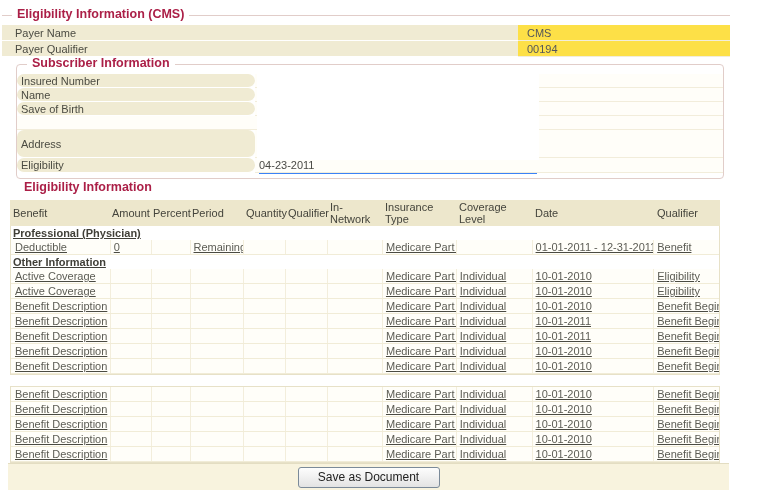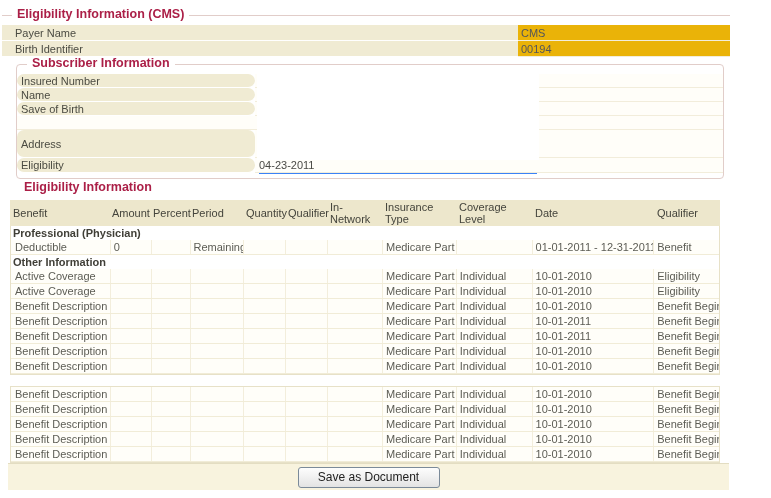--- a/index.html
+++ b/index.html
@@ -19,39 +19,39 @@
   .legend {
     display:inline-block; position:relative; top:-9px; margin-left:10px;
     background:#ffffff; padding:0 5px;
     color:#ab1f47; font-weight:bold; font-size:12.5px; line-height:15px;
     white-space:nowrap;
   }
 
   
   .kv-row { display:flex; height:16px; line-height:16px; }
   .kv-row .k { width:516px; background:#f0ebd3; padding-left:13px; border-bottom:1px solid #ffffff; }
-  .kv-row .v { flex:1; background:#eab308; color:#54565a; padding-left:3px; border-bottom:1px solid #f2eddb; }
+  .kv-row .v { flex:1; background:#fde047; color:#54565a; padding-left:9px; border-bottom:1px solid #f2eddb; }
 
   
   .sub-wrap { width:708px; margin-left:14px; }
   .sub-body { position:relative; margin-top:-6px; padding-bottom:5px; }
   .sub-row { display:flex; height:14px; line-height:14px; }
   .sub-row.tall { height:28px; line-height:28px; }
   .sub-row.last { height:15px; line-height:15px; }
   .sub-row .k { width:238px; background:#f0ebd3; padding-left:4px; border-bottom:1px solid #ffffff;border-radius:7px; }
   .sub-row .v { flex:1; background:#fffef9; color:#4a4a45; padding-left:4px; border-bottom:1px solid #f2eddb; }
   .sub-row .v .ul { display:inline-block; width:278px; border-bottom:1px solid #3b82f6; }
   .redaction { position:absolute; left:240px; top:0; width:282px; height:86px; background:#ffffff; }
 
   
   .elig-wrap { width:712px; margin-left:7px; }
   .tbl { width:710px; margin-left:1px; }
   .tbl-header { display:flex; background:#ede7cc; height:26px; align-items:center; margin-top:-4px; }
   .tbl-header .hc { padding-left:3px; color:#44443c; line-height:12px; }
-  .row { display:flex; height:15px; line-height:14px; background:#fffef9; border-bottom:1px solid #f1ecd7; }
+  .row { display:flex; height:15px; line-height:14px; background:#fffef9; border-bottom:1px solid #f1ecd7;text-decoration:underline; }
   .row .c { padding-left:3px; overflow:hidden; white-space:nowrap; color:#5c5c54; border-left:1px solid #f3eedc; }
   .row .c:first-child { border-left:none; padding-left:4px; }
   .row.group { font-weight:bold; color:#403f38; background:#ffffff; border-bottom:none; height:14px; }
   .row.group .g { padding-left:2px; }
   .block { border:1px solid #e7e1c8; border-top:none; }
   .block2 { border:1px solid #e7e1c8; margin-top:11px; }
 
   
   .footer-band {
     position:absolute; left:8px; top:463px; width:721px; height:27px;
@@ -72,21 +72,21 @@
 <div class="page">
 
   <div class="fs fs-topline">
     <span class="legend">Eligibility Information (CMS)</span>
     <div id="payer-rows" style="margin-top:-6px;">
         <div class="kv-row">
           <div class="k">Payer Name</div>
           <div class="v">CMS</div>
         </div>
         <div class="kv-row">
-          <div class="k">Birth Identifier</div>
+          <div class="k">Payer Qualifier</div>
           <div class="v">00194</div>
         </div>
       </div>
   </div>
 
   <div class="fs fs-box sub-wrap">
     <span class="legend">Subscriber Information</span>
     <div class="sub-body" id="subscriber-rows">
       <div class="sub-row">
           <div class="k">Insured Number</div>

